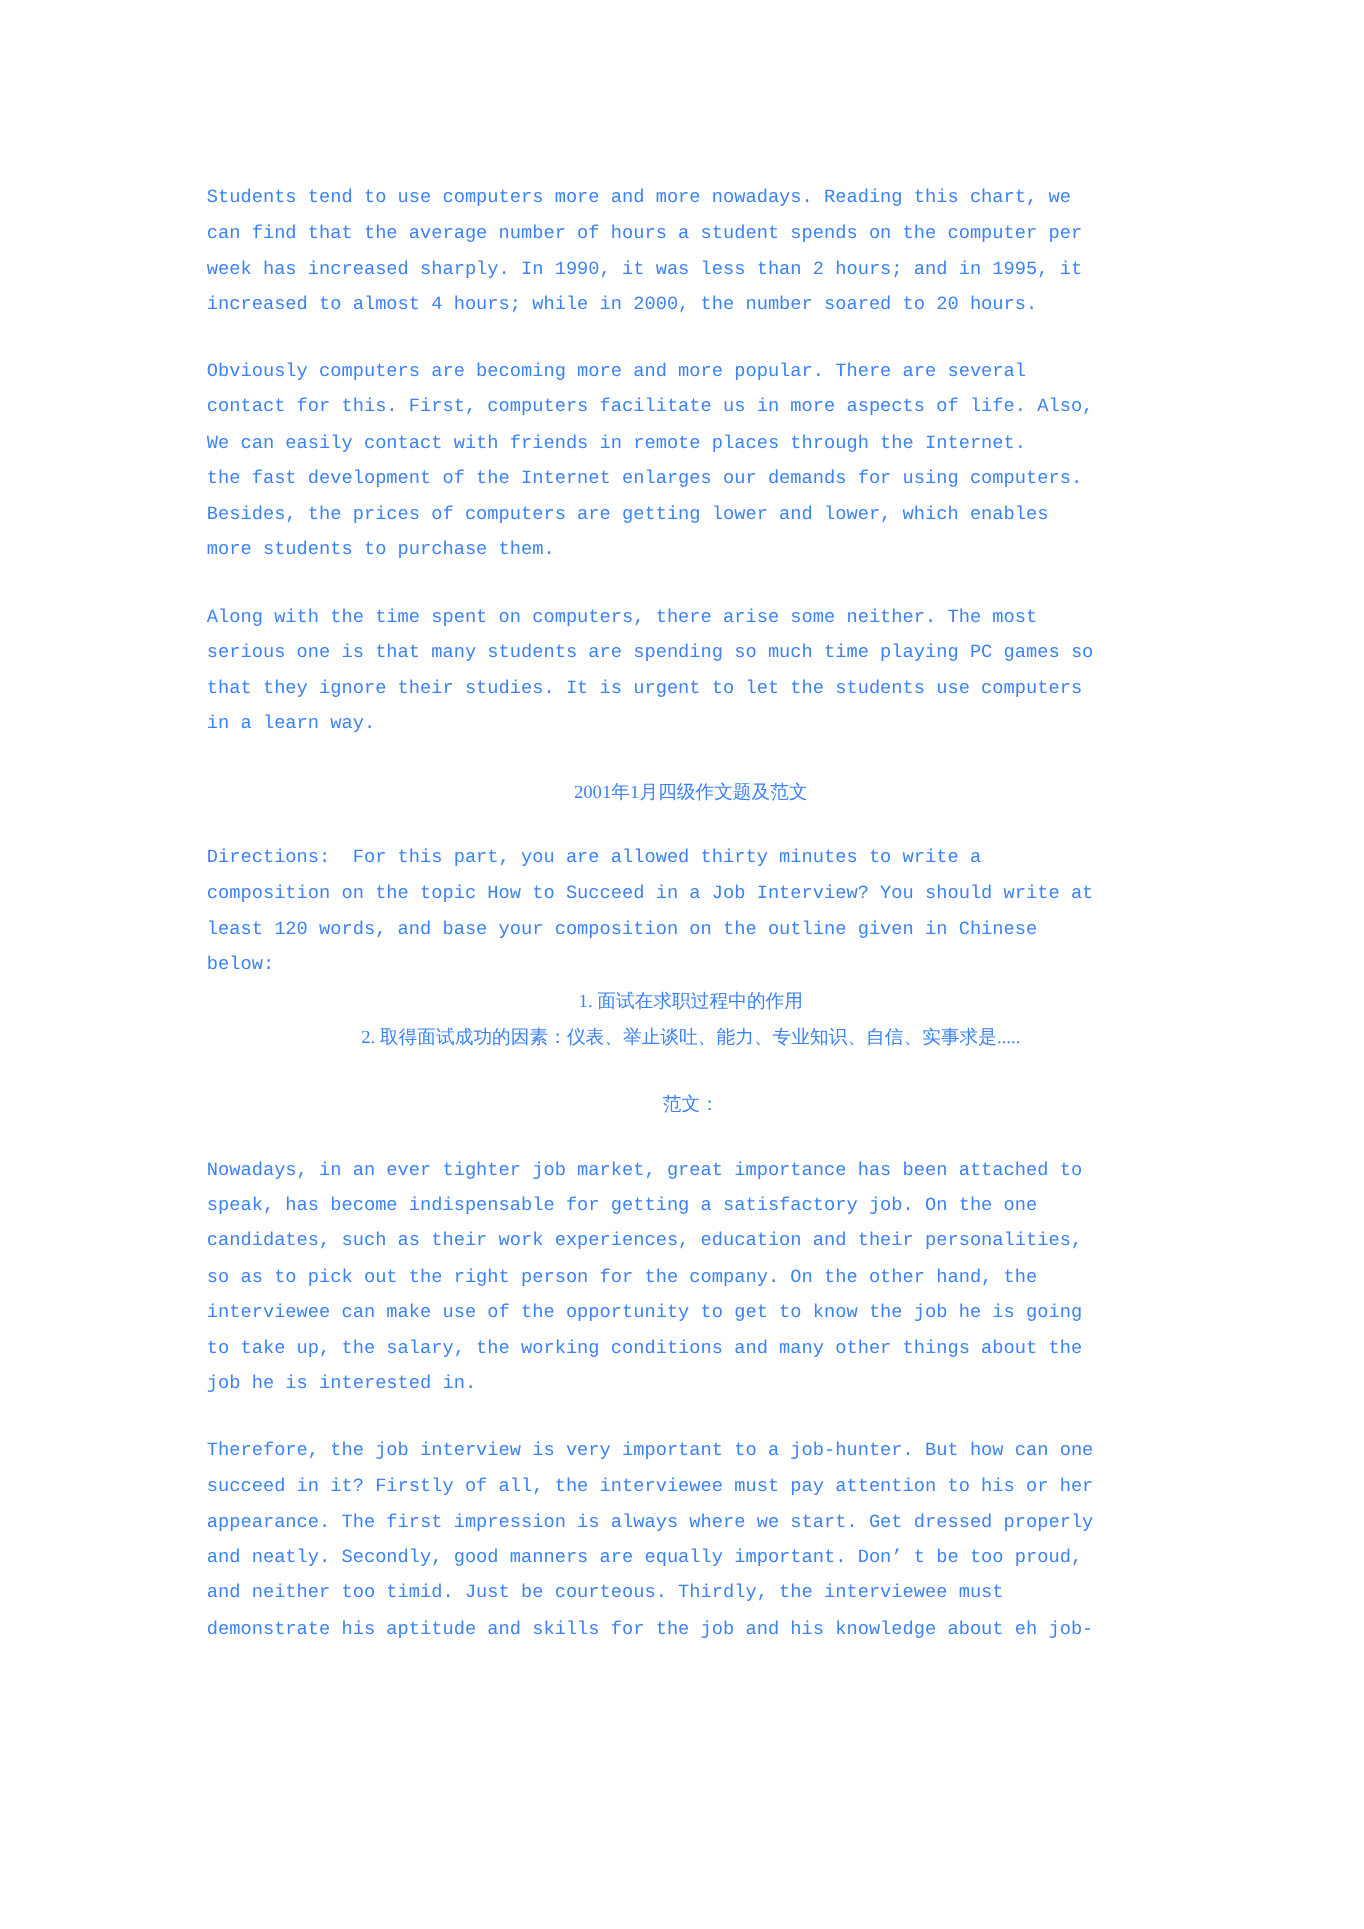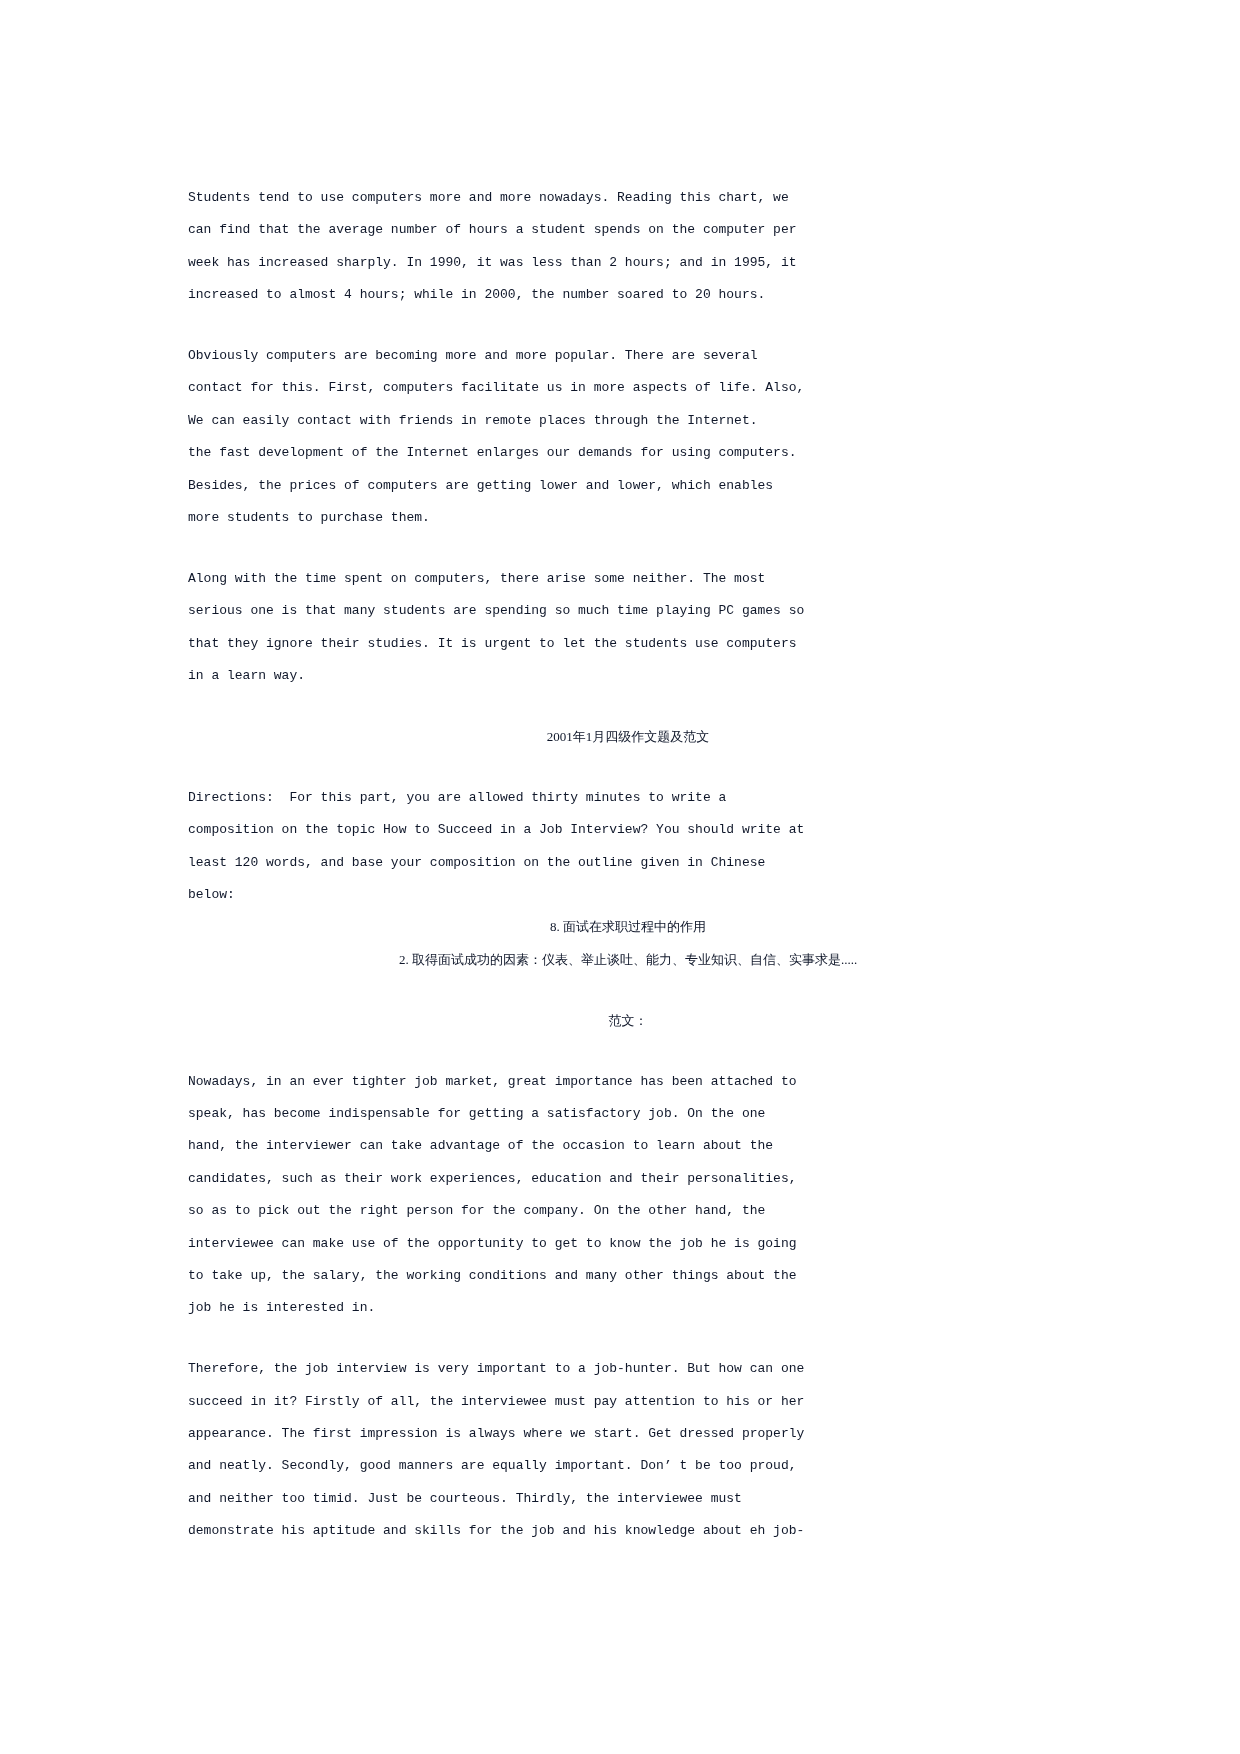--- a/index.html
+++ b/index.html
@@ -17,25 +17,25 @@
       position: absolute;
       left: 0;
       top: 0;
       width: 1240px;
       height: 1754px;
       background: #ffffff;
     }
     .content {
       position: absolute;
       left: 188px;
-      top: 182px;
+      top: 165px;
       width: 880px;
-      color: #0f172a;
+      color: #3b82f6;
       font-family: "Liberation Mono", "DejaVu Sans Mono", monospace;
-      font-size: 13px;
+      font-size: 17px;
       line-height: 32.4px;
     }
     .para {
       margin: 0 0 28.5px 0;
     }
     .line {
       display: block;
       white-space: pre;
       height: 32.4px;
     }
@@ -75,32 +75,31 @@
 
     <div class="para">
       <span class="line cn">2001年1月四级作文题及范文</span>
     </div>
 
     <div class="para">
       <span class="line">Directions:  For this part, you are allowed thirty minutes to write a</span>
       <span class="line">composition on the topic How to Succeed in a Job Interview? You should write at</span>
       <span class="line">least 120 words, and base your composition on the outline given in Chinese</span>
       <span class="line">below:</span>
-      <span class="line cn">8. 面试在求职过程中的作用</span>
+      <span class="line cn">1. 面试在求职过程中的作用</span>
       <span class="line cn">2. 取得面试成功的因素：仪表、举止谈吐、能力、专业知识、自信、实事求是.....</span>
     </div>
 
     <div class="para">
       <span class="line cn">范文：</span>
     </div>
 
     <div class="para">
       <span class="line">Nowadays, in an ever tighter job market, great importance has been attached to</span>
       <span class="line">speak, has become indispensable for getting a satisfactory job. On the one</span>
-      <span class="line">hand, the interviewer can take advantage of the occasion to learn about the</span>
       <span class="line">candidates, such as their work experiences, education and their personalities,</span>
       <span class="line">so as to pick out the right person for the company. On the other hand, the</span>
       <span class="line">interviewee can make use of the opportunity to get to know the job he is going</span>
       <span class="line">to take up, the salary, the working conditions and many other things about the</span>
       <span class="line">job he is interested in.</span>
     </div>
 
     <div class="para">
       <span class="line">Therefore, the job interview is very important to a job-hunter. But how can one</span>
       <span class="line">succeed in it? Firstly of all, the interviewee must pay attention to his or her</span>

